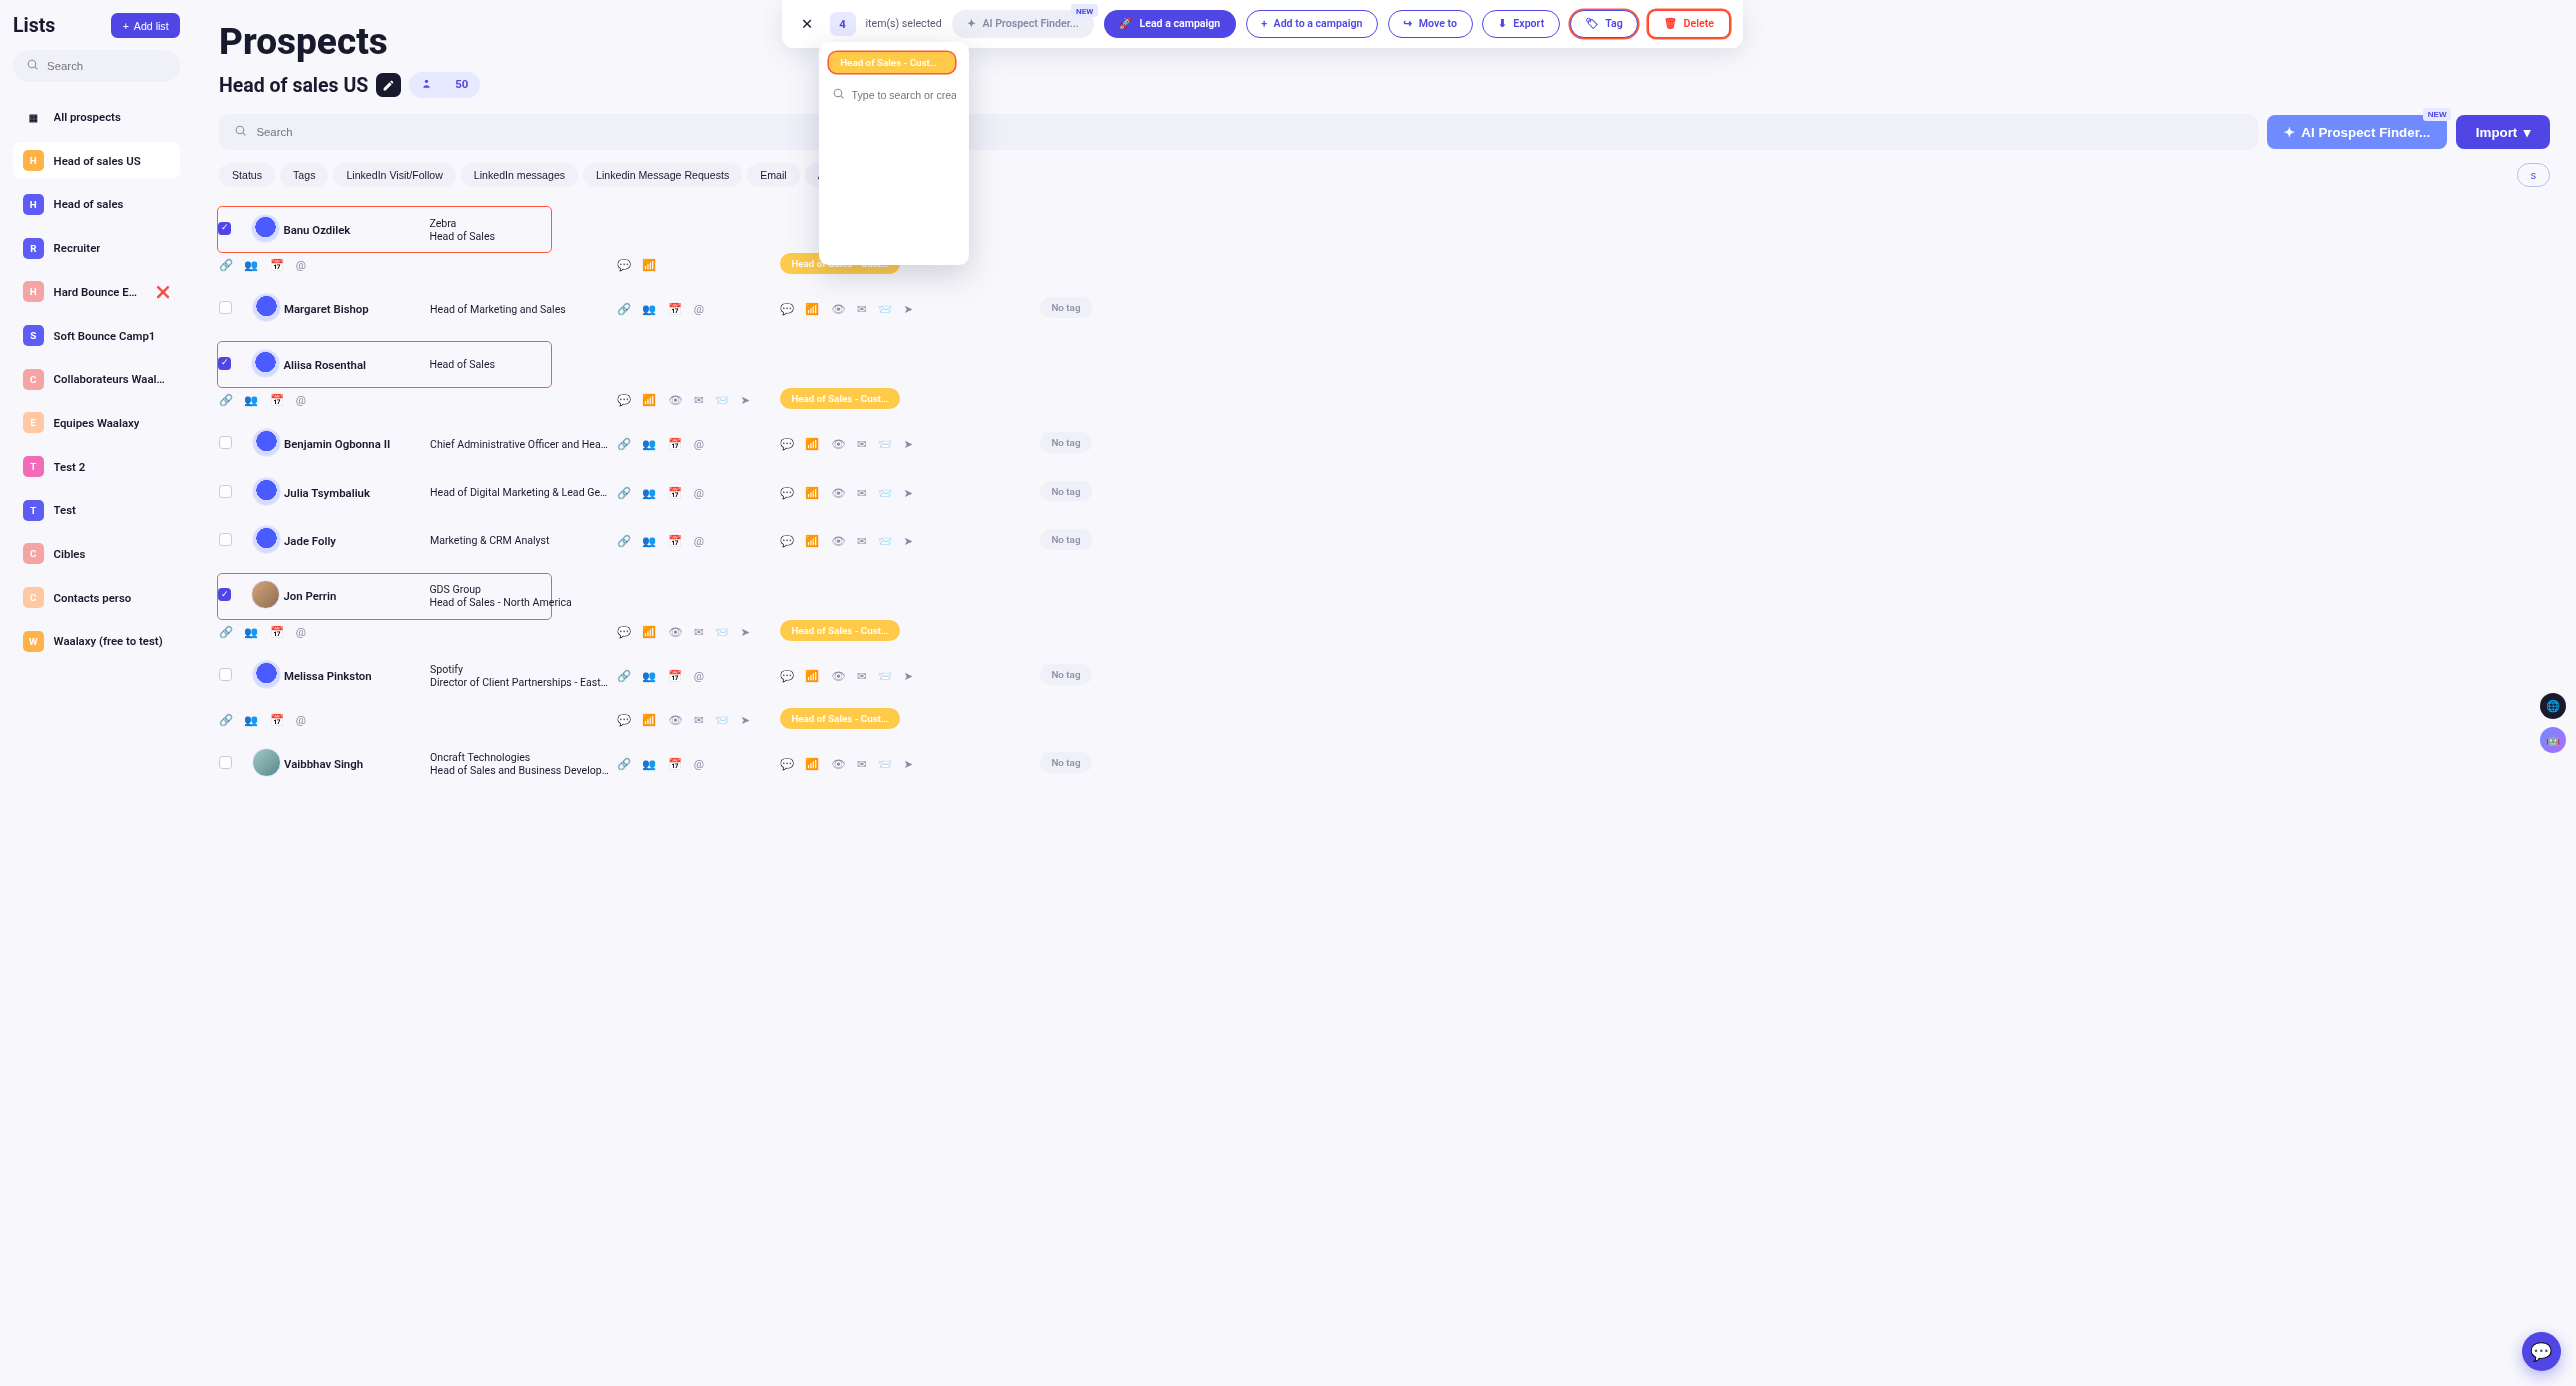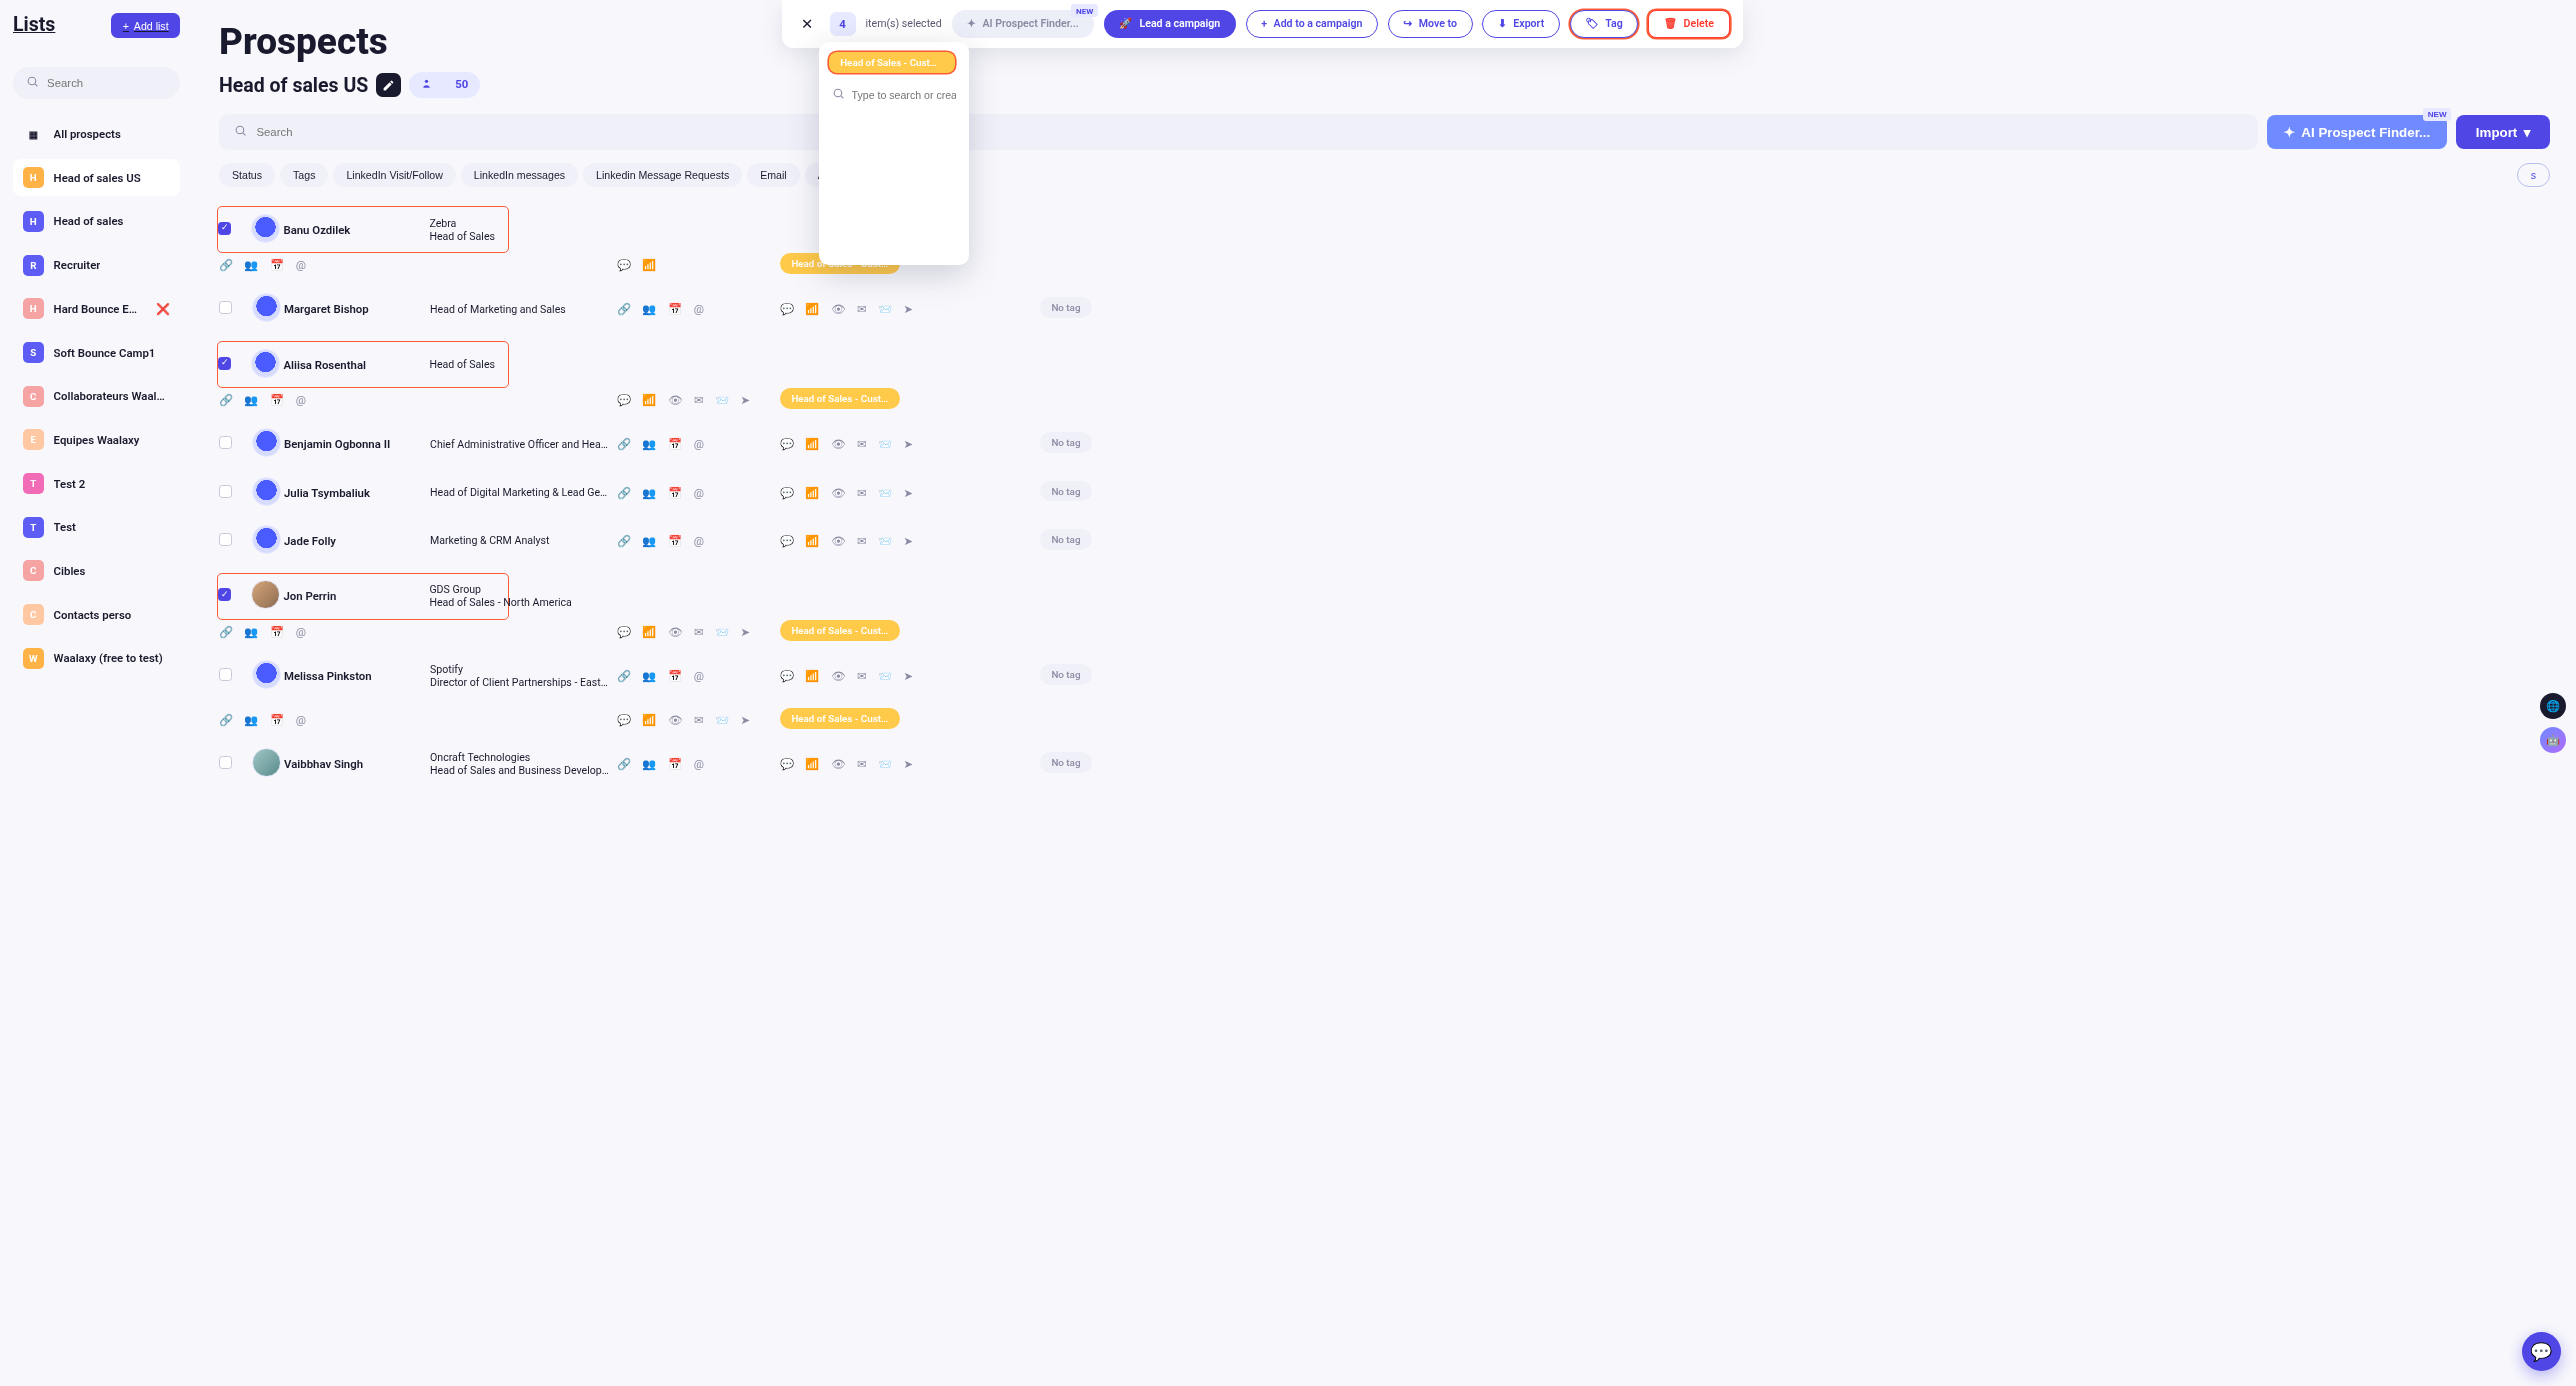--- a/index.html
+++ b/index.html
@@ -1,19 +1,19 @@
 <!DOCTYPE html>
 <html style="font-size:13px"><head>
 <meta charset="utf-8">
 <style>
 * { box-sizing: border-box; margin: 0; padding: 0; }
 body { font-family: -apple-system, BlinkMacSystemFont, "Segoe UI", Roboto, sans-serif; background: #f8f8fc; color: #1a1a2e; font-size: 11.4px; }
 .app { display: flex; height: 100vh; }
 .sidebar { width: 193px; padding: 13px; background: #f8f8fc; }
-.sidebar-header { display: flex; justify-content: space-between; align-items: flex-start; margin-bottom: 29px; text-decoration: underline; }
+.sidebar-header { display: flex; justify-content: space-between; align-items: center; margin-bottom: 12px; }
 .sidebar-title { font-size: 19.5px; font-weight: 700; }
 .add-list-btn { background: #4f46e5; color: #fff; border: none; border-radius: 6.5px; padding: 6.5px 11.4px; font-size: 10.6px; cursor: pointer; display: flex; align-items: center; gap: 4.9px; }
 .search-box { display: flex; align-items: center; background: #eff0f8; border-radius: 812px; padding: 8.1px 13px; margin-bottom: 16.3px; gap: 8.1px; color: #8a8aa3; }
 .search-box input { border: none; background: transparent; outline: none; width: 100%; font-size: 11.4px; color: #8a8aa3; }
 .nav-section { display: flex; flex-direction: column; gap: 6.5px; }
 .nav-item { display: flex; align-items: center; gap: 9.8px; padding: 8.1px 9.8px; border-radius: 8.1px; cursor: pointer; font-weight: 600; font-size: 11.4px; color: #1a1a2e; }
 .nav-item.active { background: #fff; }
 .nav-icon { width: 21px; height: 21px; border-radius: 4.9px; display: inline-flex; align-items: center; justify-content: center; font-size: 9.8px; font-weight: 700; flex-shrink: 0; }
 .c-orange { background: #ffb347; color: #fff; }
 .c-blue { background: #5d5df5; color: #fff; }
@@ -37,21 +37,21 @@
 .ai-finder-btn { background: #6f8bff; color: #fff; border: none; border-radius: 8.1px; padding: 9.8px 16.3px; font-weight: 600; cursor: pointer; display: flex; align-items: center; gap: 6.5px; position: relative; }
 .import-btn { background: #4f46e5; color: #fff; border: none; border-radius: 8.1px; padding: 9.8px 19.5px; font-weight: 600; cursor: pointer; display: flex; align-items: center; gap: 6.5px; }
 .new-badge { background: #e6e9ff; color: #4f46e5; font-size: 8.1px; font-weight: 700; padding: 1.6px 4.9px; border-radius: 3.3px; position: absolute; top: -6.5px; right: -4.9px; }
 
 .filter-chips { display: flex; gap: 5px; margin-bottom: 11.4px; }
 .chip { background: #eff0f8; border: none; border-radius: 812px; padding: 4.9px 13px; font-size: 10.6px; color: #1a1a2e; cursor: pointer; }
 .chip.outline { background: transparent; border: 0.8px solid #b8bdf0; color: #4f46e5; }
 
 .table-header { display: grid; grid-template-columns: 32.5px 32.5px 146px 187px 163px 260px 228px; align-items: center; padding: 9.8px 0; font-size: 9px; font-weight: 700; color: #8a8aa3; letter-spacing: 0.3px; }
 .table-row { display: grid; grid-template-columns: 32.5px 32.5px 146px 187px 163px 260px 228px; align-items: center; padding: 8.1px 0; }
-.row-outline { border: 1.6px solid #ff5a36; border-radius: 4.9px; padding: 6.5px 0; display: grid; grid-template-columns: 32.5px 32.5px 146px 187px; align-items: center; width: 292px; position: relative; left: -1.6px; }
+.row-outline { border: 1.6px solid #ff5a36; border-radius: 4.9px; padding: 6.5px 0; display: grid; grid-template-columns: 32.5px 32.5px 146px 187px; align-items: center; width: 335px; position: relative; left: -1.6px; }
 .checkbox { width: 13px; height: 13px; border: 1.6px solid #c8c8d8; border-radius: 3.3px; display: inline-block; background: #fff; cursor:pointer; }
 .checkbox.checked { background: #4f46e5; border-color: #4f46e5; position: relative; }
 .checkbox.checked::after { content: "✓"; color: #fff; font-size: 9px; position: absolute; top: -0.8px; left: 1.6px; }
 .avatar { width: 29px; height: 29px; border-radius: 50%; background: radial-gradient(circle at 50% 45%, #4a5cff 50%, #d7dcff 51%); display: inline-block; border:0.8px solid #e6e9ff; }
 .avatar.photo { background: linear-gradient(135deg,#d6a77a,#8c6b52); }
 .avatar.photo2 { background: linear-gradient(135deg,#a0c8c8,#5a8a8a); }
 .prospect-name { font-weight: 600; font-size: 11.4px; white-space: nowrap; }
 .job-cell { font-size: 10.6px; }
 .job-company { display:block; }
 .job-title { display:block; white-space: nowrap; overflow:hidden; text-overflow: ellipsis; max-width: 179px;}

